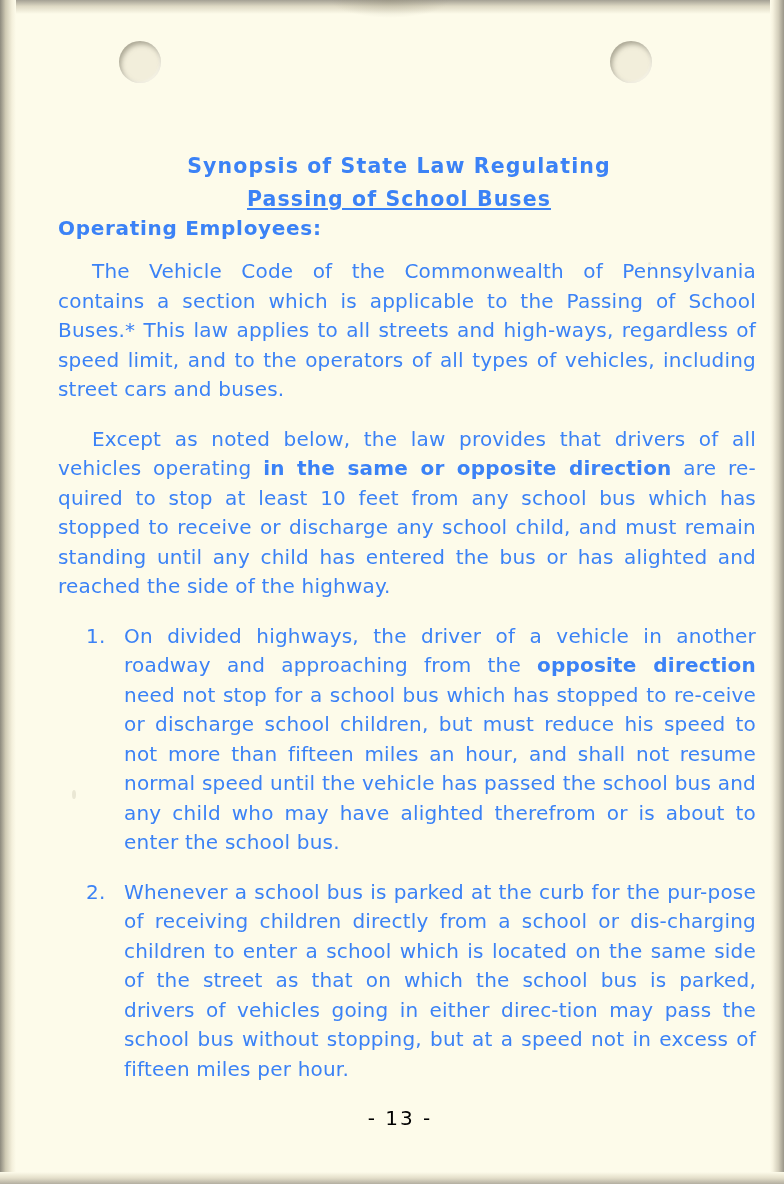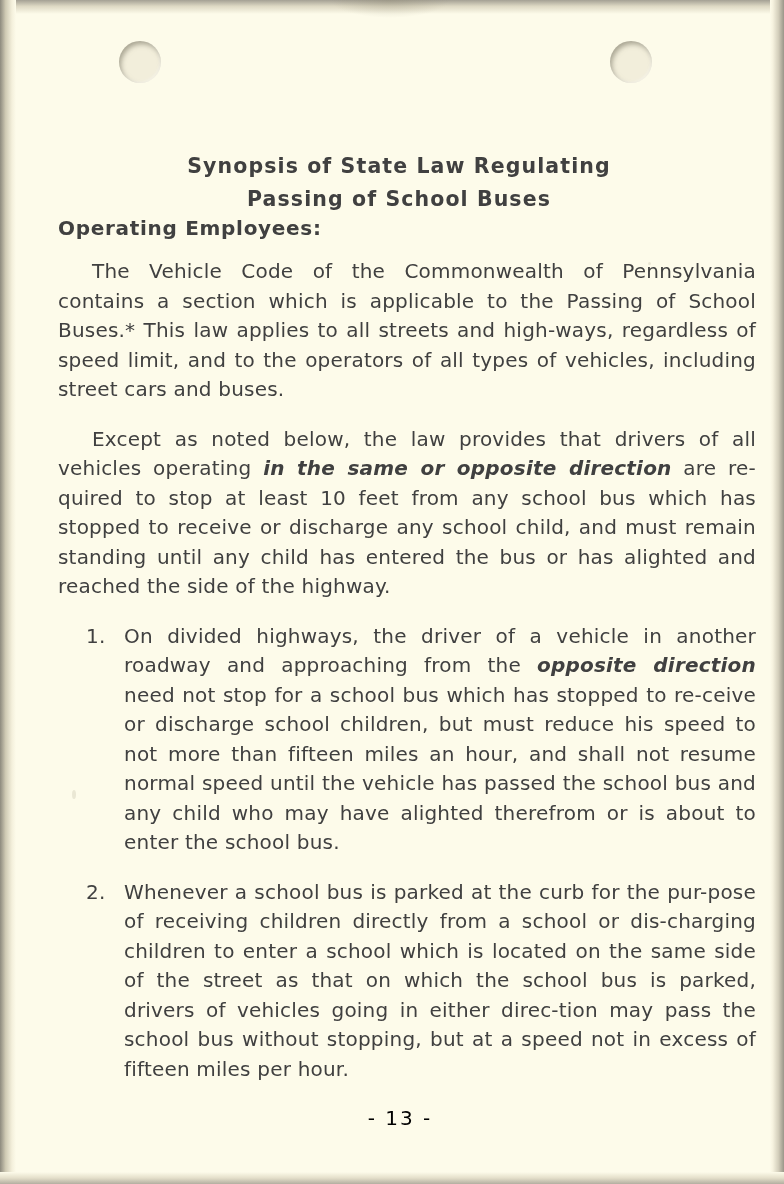--- a/index.html
+++ b/index.html
@@ -73,52 +73,52 @@
     width: 120px; height: 18px;
     background: radial-gradient(ellipse at center top, rgba(140,134,112,0.35), rgba(253,251,234,0) 70%);
     pointer-events: none;
   }
 
   .content {
     position: absolute;
     left: 58px;
     top: 150px;
     width: 700px;
-    color: #404040;
+    color: #3b82f6;
   }
 
   .title {
     text-align: center;
     font-weight: bold;
     font-size: 20.5px;
     letter-spacing: 1.1px;
     line-height: 33px;
     width: 690px;
     margin-left: -4px;
   }
-  .title-line-2 { display: block; }
+  .title-line-2 { display: block; text-decoration: underline; }
 
   .subhead {
     font-weight: bold;
     font-size: 20px;
     letter-spacing: 0.7px;
   }
 
   p.body {
     margin: 17px 12px 0 0;
     font-size: 20px;
     line-height: 29.5px;
     letter-spacing: 0.2px;
     text-align: justify;
     text-indent: 34px;
     width: 698px;
   }
   p.body.tight { margin-top: 20px; }
 
-  .bold-inline { font-weight: bold; font-style: italic; }
+  .bold-inline { font-weight: bold; }
 
   .exceptions-head {
     margin-top: 34px;
     font-weight: bold;
     font-size: 20px;
     letter-spacing: 0.6px;
   }
 
   ol.exceptions {
     list-style: none;

